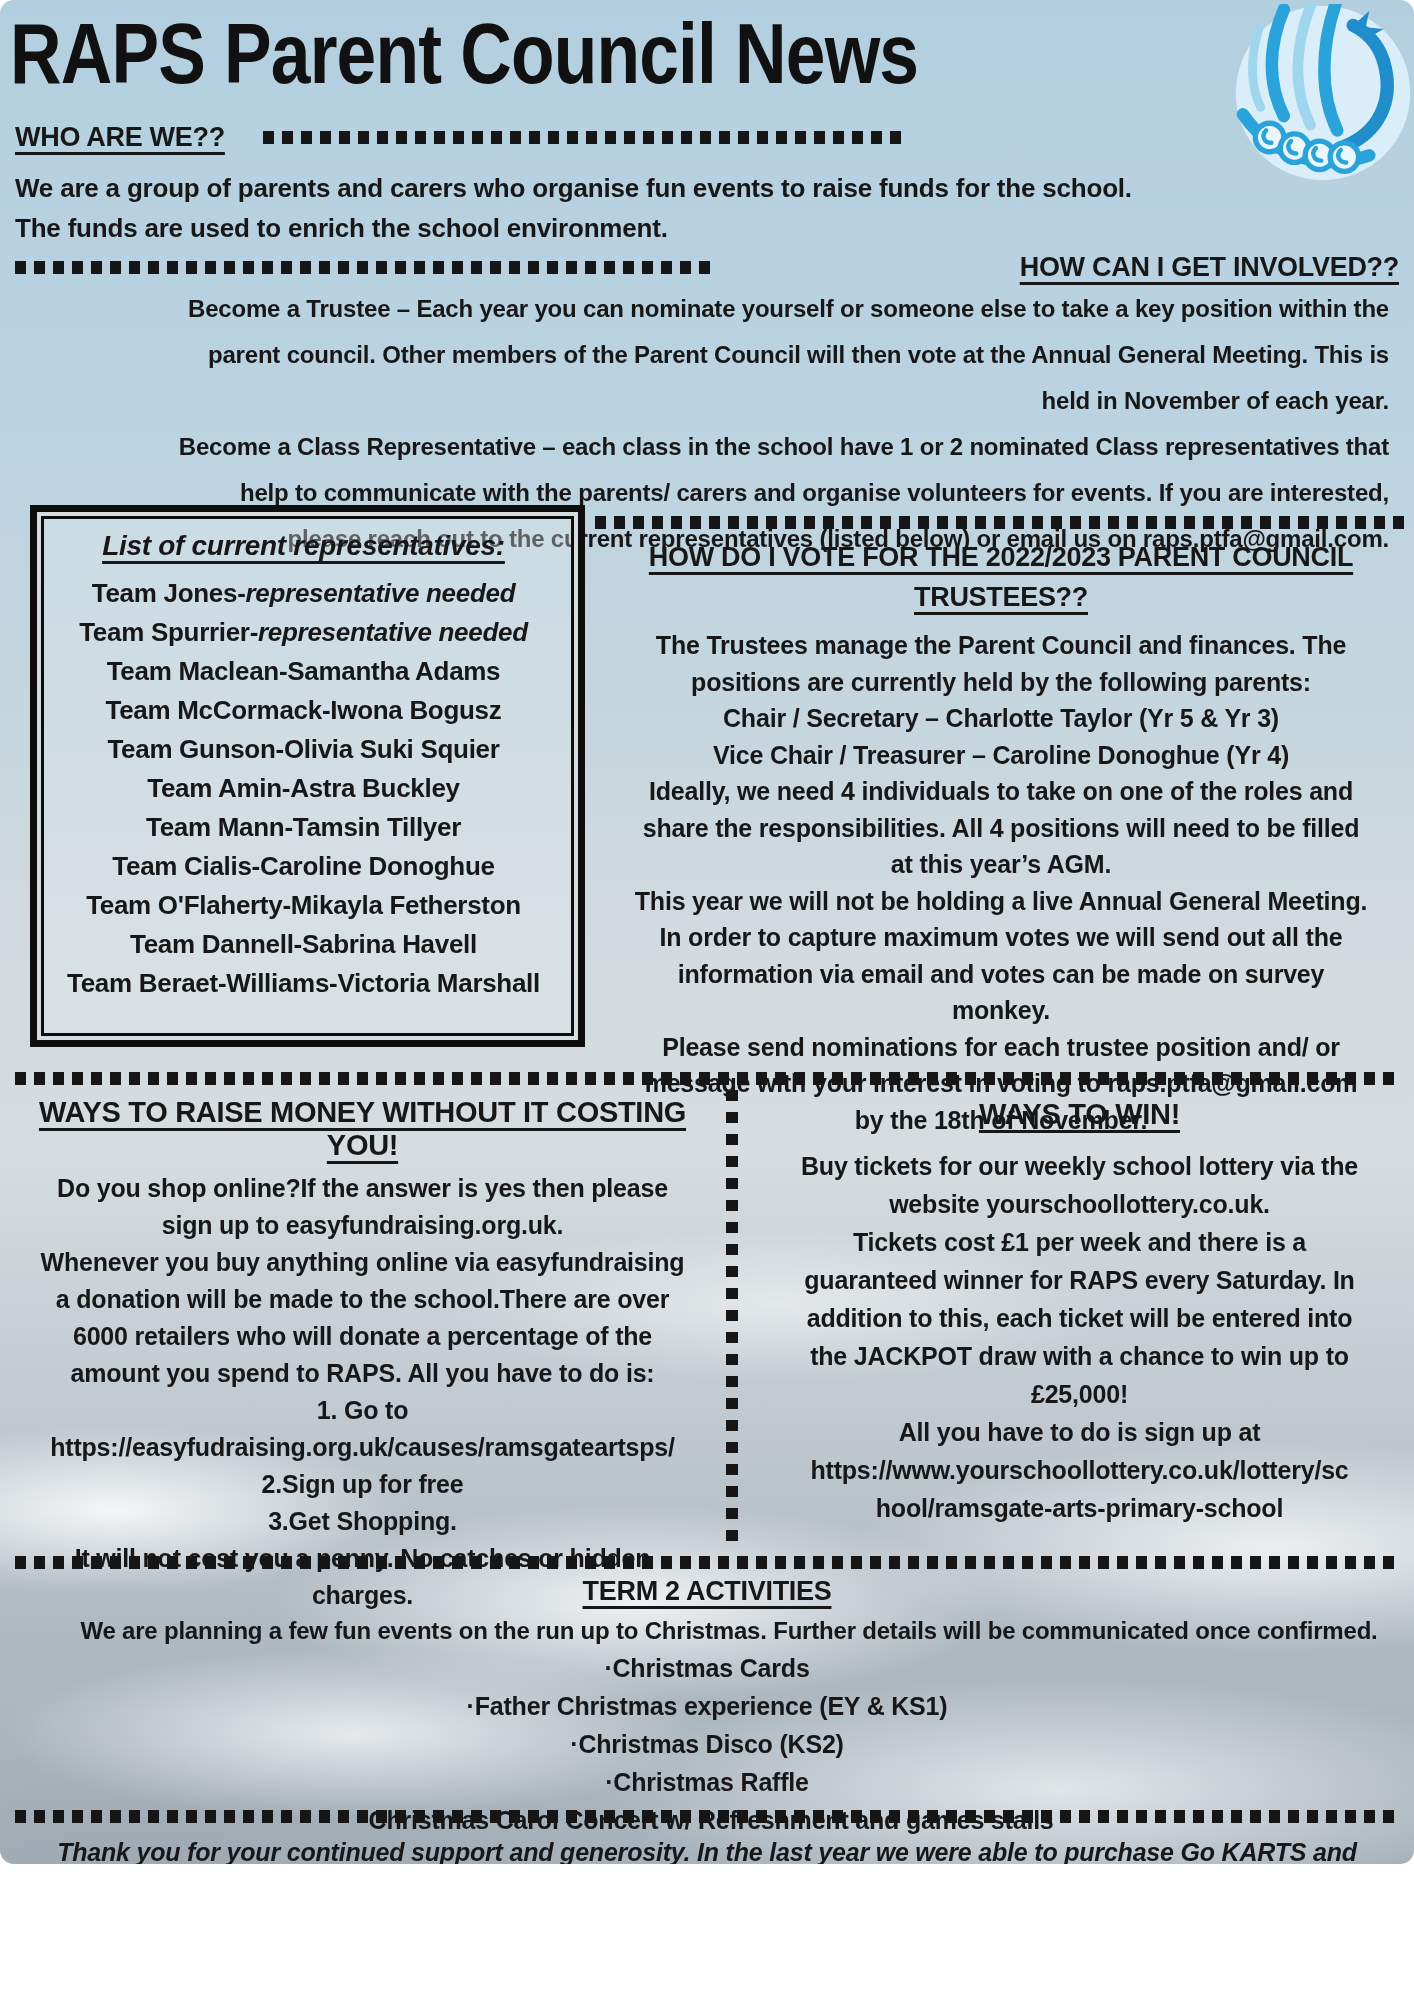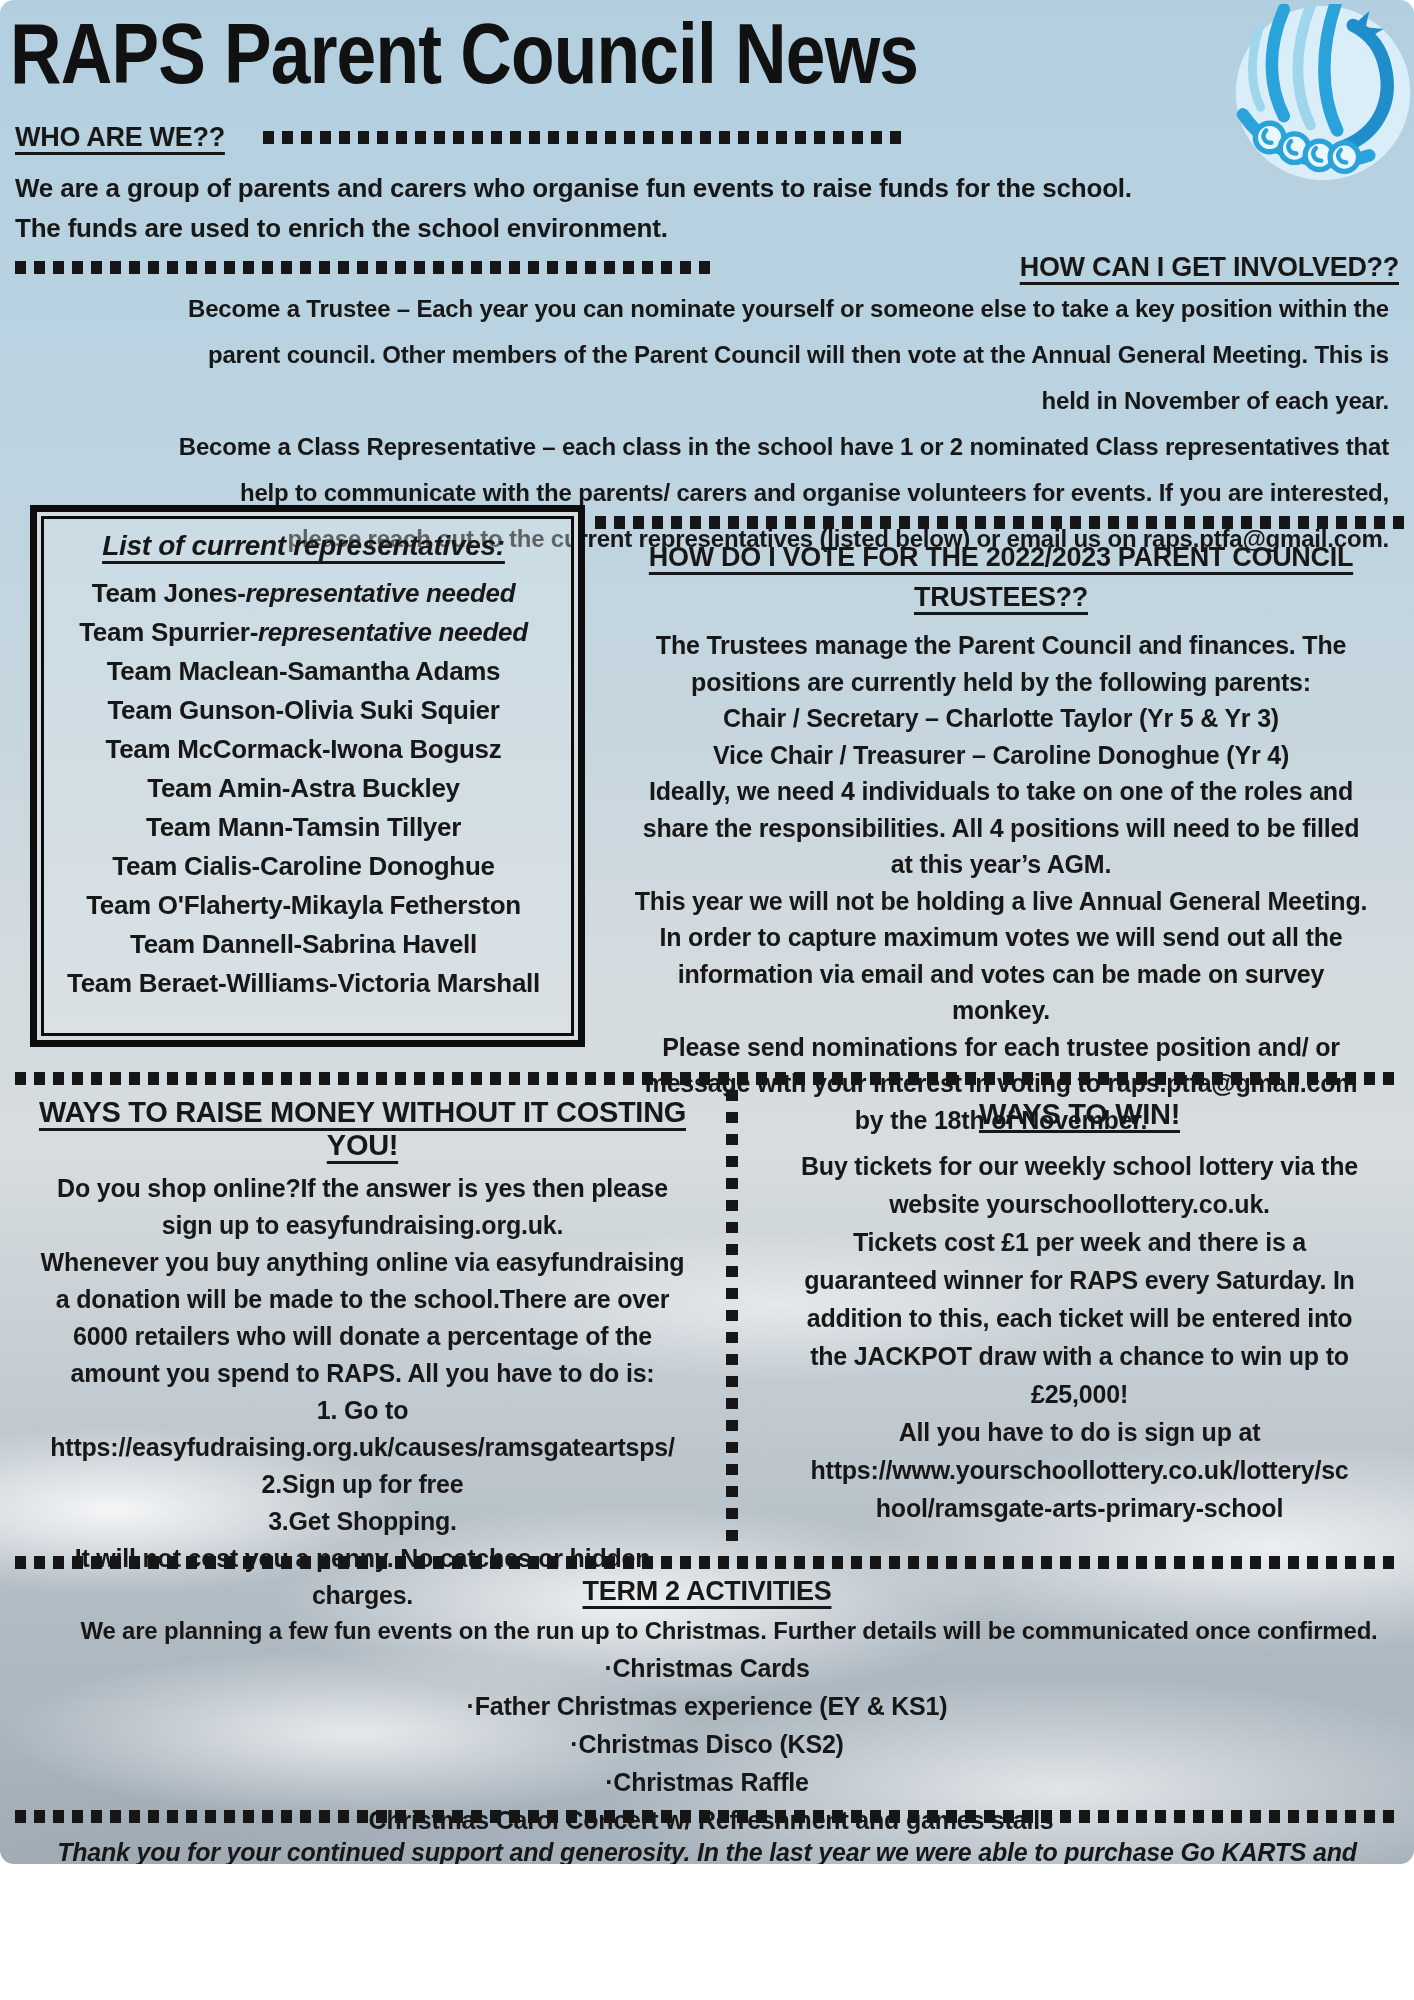--- a/index.html
+++ b/index.html
@@ -112,22 +112,22 @@
   <div class="abs pre txt top-para ralign" style="left:25px;top:424px;width:1364px;">Become a Class Representative – each class in the school have 1 or 2 nominated Class representatives that
 help to communicate with the parents/ carers and organise volunteers for events.   If you are interested,
 please reach out to the current representatives (listed below) or email us on raps.ptfa@gmail.com.</div>
 
   <div class="abs rep-box" style="left:30px;top:505px;width:541px;height:528px;">
     <div class="rep-box-inner">
       <div class="rep-title">List of current representatives:</div>
       <div class="rep-line"><span>Team Jones-</span><span class="italic">representative needed</span></div>
       <div class="rep-line"><span>Team Spurrier-</span><span class="italic">representative needed</span></div>
       <div class="rep-line"><span>Team Maclean-</span><span>Samantha Adams</span></div>
+      <div class="rep-line"><span>Team McCormack-</span><span>Iwona Bogusz</span></div>
       <div class="rep-line"><span>Team Gunson-</span><span>Olivia Suki Squier</span></div>
-      <div class="rep-line"><span>Team McCormack-</span><span>Iwona Bogusz</span></div>
       <div class="rep-line"><span>Team Amin-</span><span>Astra Buckley</span></div>
       <div class="rep-line"><span>Team Mann-</span><span>Tamsin Tillyer</span></div>
       <div class="rep-line"><span>Team Cialis-</span><span>Caroline Donoghue</span></div>
       <div class="rep-line"><span>Team O'Flaherty-</span><span>Mikayla Fetherston</span></div>
       <div class="rep-line"><span>Team Dannell-</span><span>Sabrina Havell</span></div>
       <div class="rep-line"><span>Team Beraet-Williams-</span><span>Victoria Marshall</span></div>
     </div>
   </div>
 
   <div class="abs" style="left:595px;top:516px;width:812px;">

